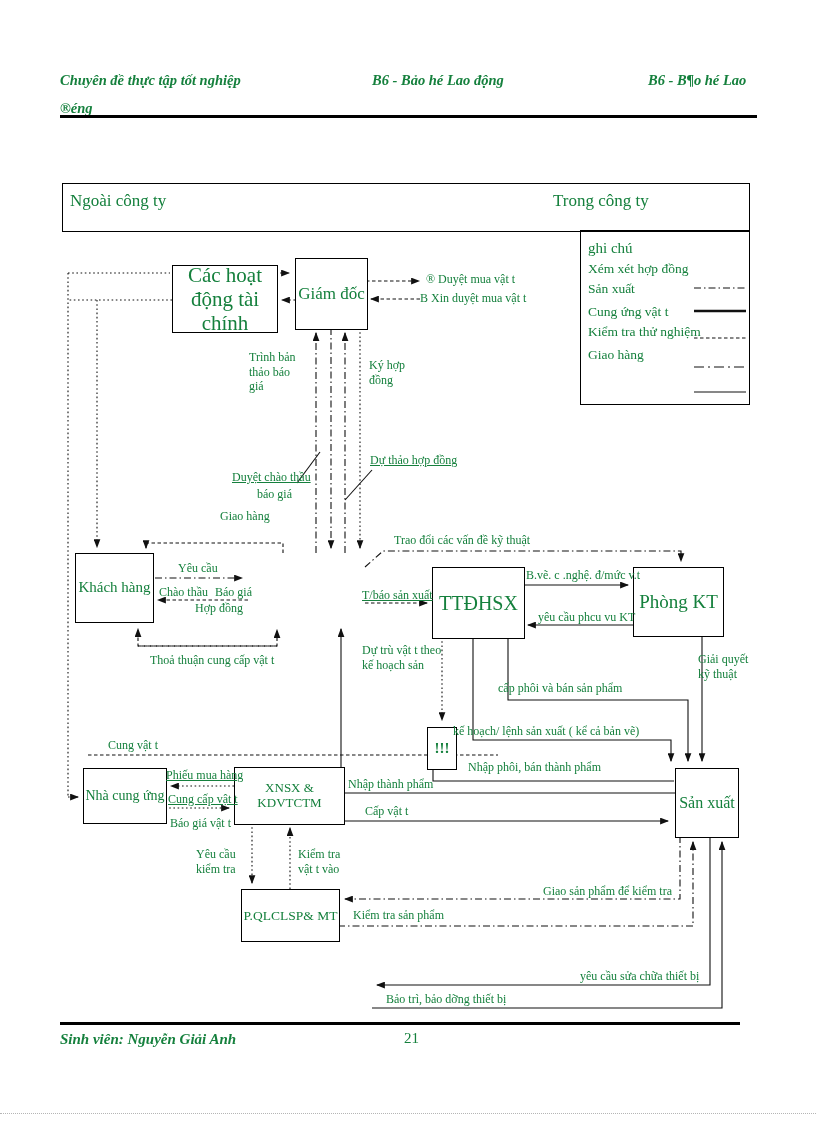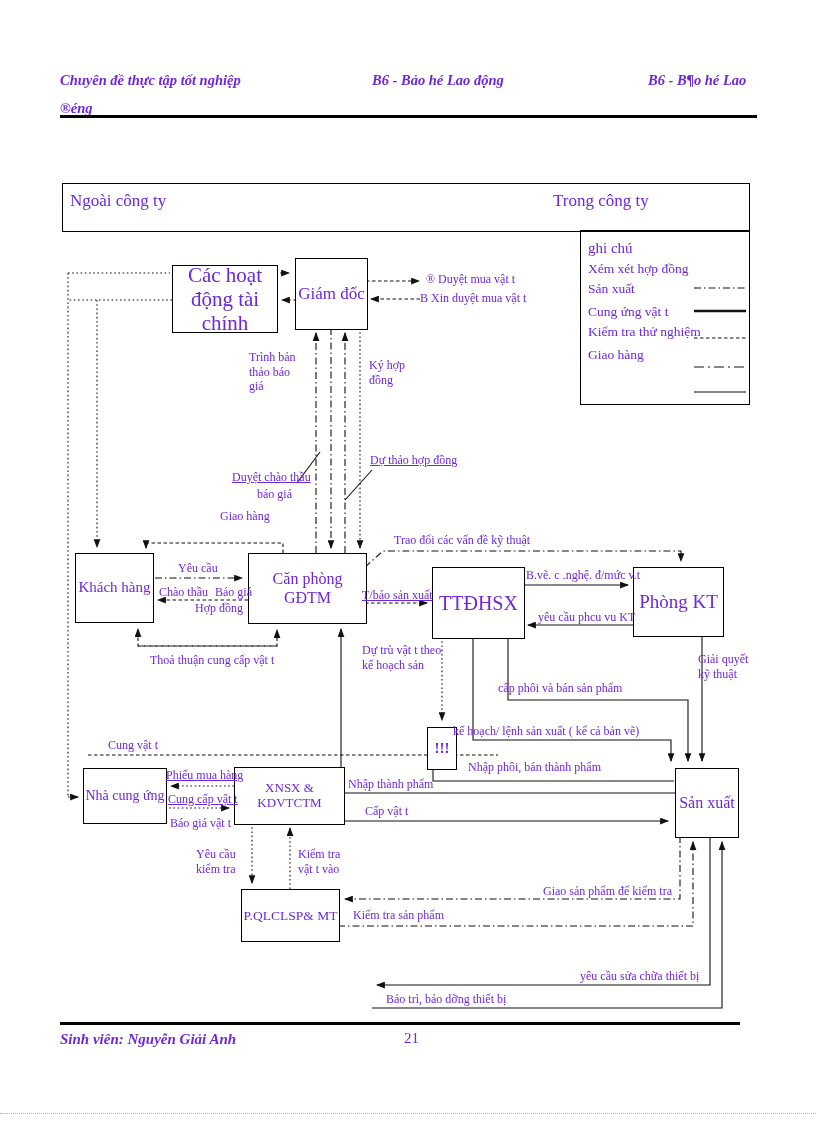--- a/index.html
+++ b/index.html
@@ -1,17 +1,17 @@
 <!DOCTYPE html>
 <html><head>
 <meta charset="utf-8">
 <style>
   html,body{margin:0;padding:0;background:#e8e8e8;}
   .page{position:relative;width:816px;height:1123px;margin:0 auto;background:#fff;
-        font-family:"Liberation Serif","DejaVu Serif",serif;color:#6d28d9;overflow:hidden;}
+        font-family:"Liberation Serif","DejaVu Serif",serif;color:#15803d;overflow:hidden;}
   .abs{position:absolute;}
   .hdr{font-size:14.5px;font-weight:bold;font-style:italic;white-space:nowrap;}
   .rule{background:#000;height:2.6px;}
   .zone{font-size:17px;white-space:nowrap;}
   .box{position:absolute;border:1.6px solid #000;background:#fff;display:flex;
        align-items:center;justify-content:center;text-align:center;z-index:2;line-height:1.15;}
   .lbl{position:absolute;font-size:12px;line-height:1.22;z-index:3;white-space:pre-line;}
   .u{text-decoration:underline;}
   .leg{position:absolute;border:1.4px solid #000;background:transparent;z-index:2;}
   .leglbl{position:absolute;font-size:13.5px;white-space:nowrap;z-index:3;}
@@ -117,21 +117,20 @@
       <path class="ln th" d="M694,311 H746"></path>
       <path class="ln fd" d="M694,338 H746"></path>
       <path class="ln dd2" d="M694,367 H746"></path>
       <path class="ln" d="M694,392 H746"></path>
     </g>
   </svg>
 
   <div class="box" style="left:172px;top:265px;width:104px;height:66px;font-size:21px;">Các hoạt động tài chính</div>
   <div class="box" style="left:295px;top:258px;width:71px;height:70px;font-size:17px;">Giám đốc</div>
   <div class="box" style="left:75px;top:553px;width:77px;height:68px;font-size:15px;">Khách hàng</div>
-  <div class="box" style="left:248px;top:553px;width:117px;height:69px;font-size:16px;">Căn phòng GĐTM</div>
   <div class="box" style="left:432px;top:567px;width:91px;height:70px;font-size:20px;">TTĐHSX</div>
   <div class="box" style="left:633px;top:567px;width:89px;height:68px;font-size:19px;">Phòng KT</div>
   <div class="box" style="left:427px;top:727px;width:28px;height:41px;font-size:15px;font-weight:bold;">!!!</div>
   <div class="box" style="left:83px;top:768px;width:82px;height:54px;font-size:14px;">Nhà cung ứng</div>
   <div class="box" style="left:234px;top:767px;width:109px;height:56px;font-size:13px;">XNSX &amp; KDVTCTM</div>
   <div class="box" style="left:675px;top:768px;width:62px;height:68px;font-size:16px;">Sản xuất</div>
   <div class="box" style="left:241px;top:889px;width:97px;height:51px;font-size:13.5px;">P.QLCLSP&amp; MT</div>
 
   <div class="lbl" style="left:426px;top:272px;">® Duyệt mua vật t</div>
   <div class="lbl" style="left:420px;top:291px;">B Xin duyệt mua vật t</div>

